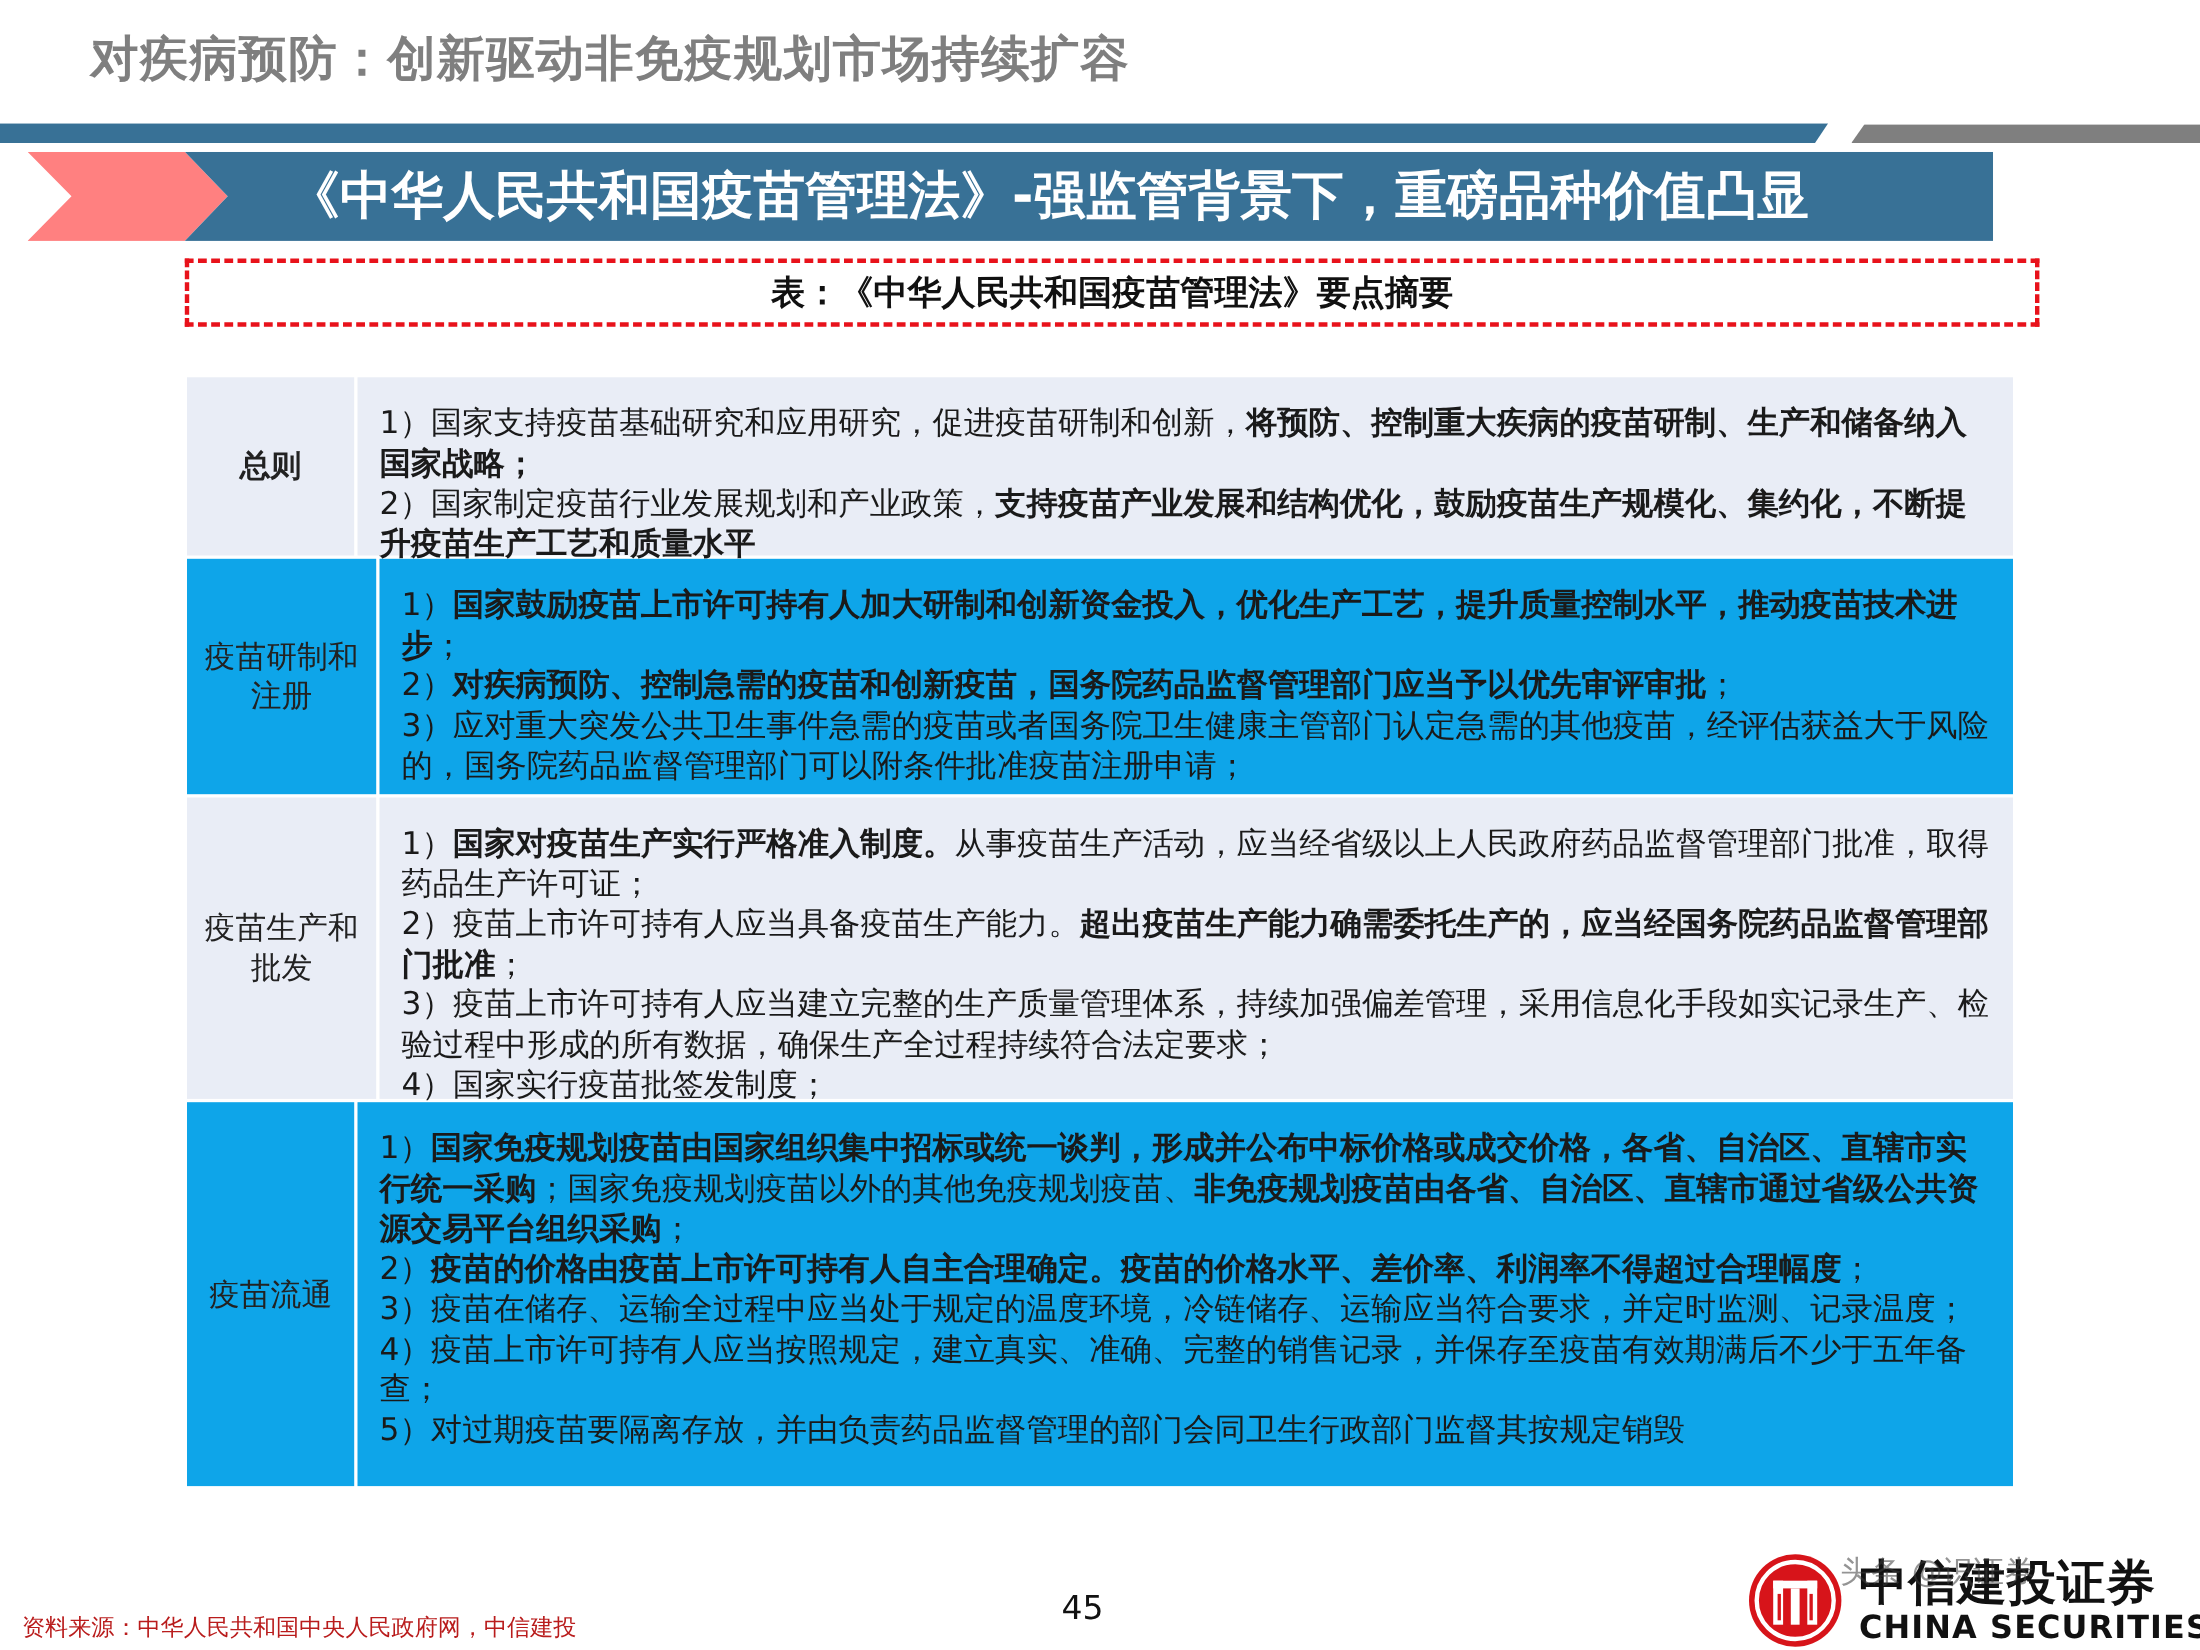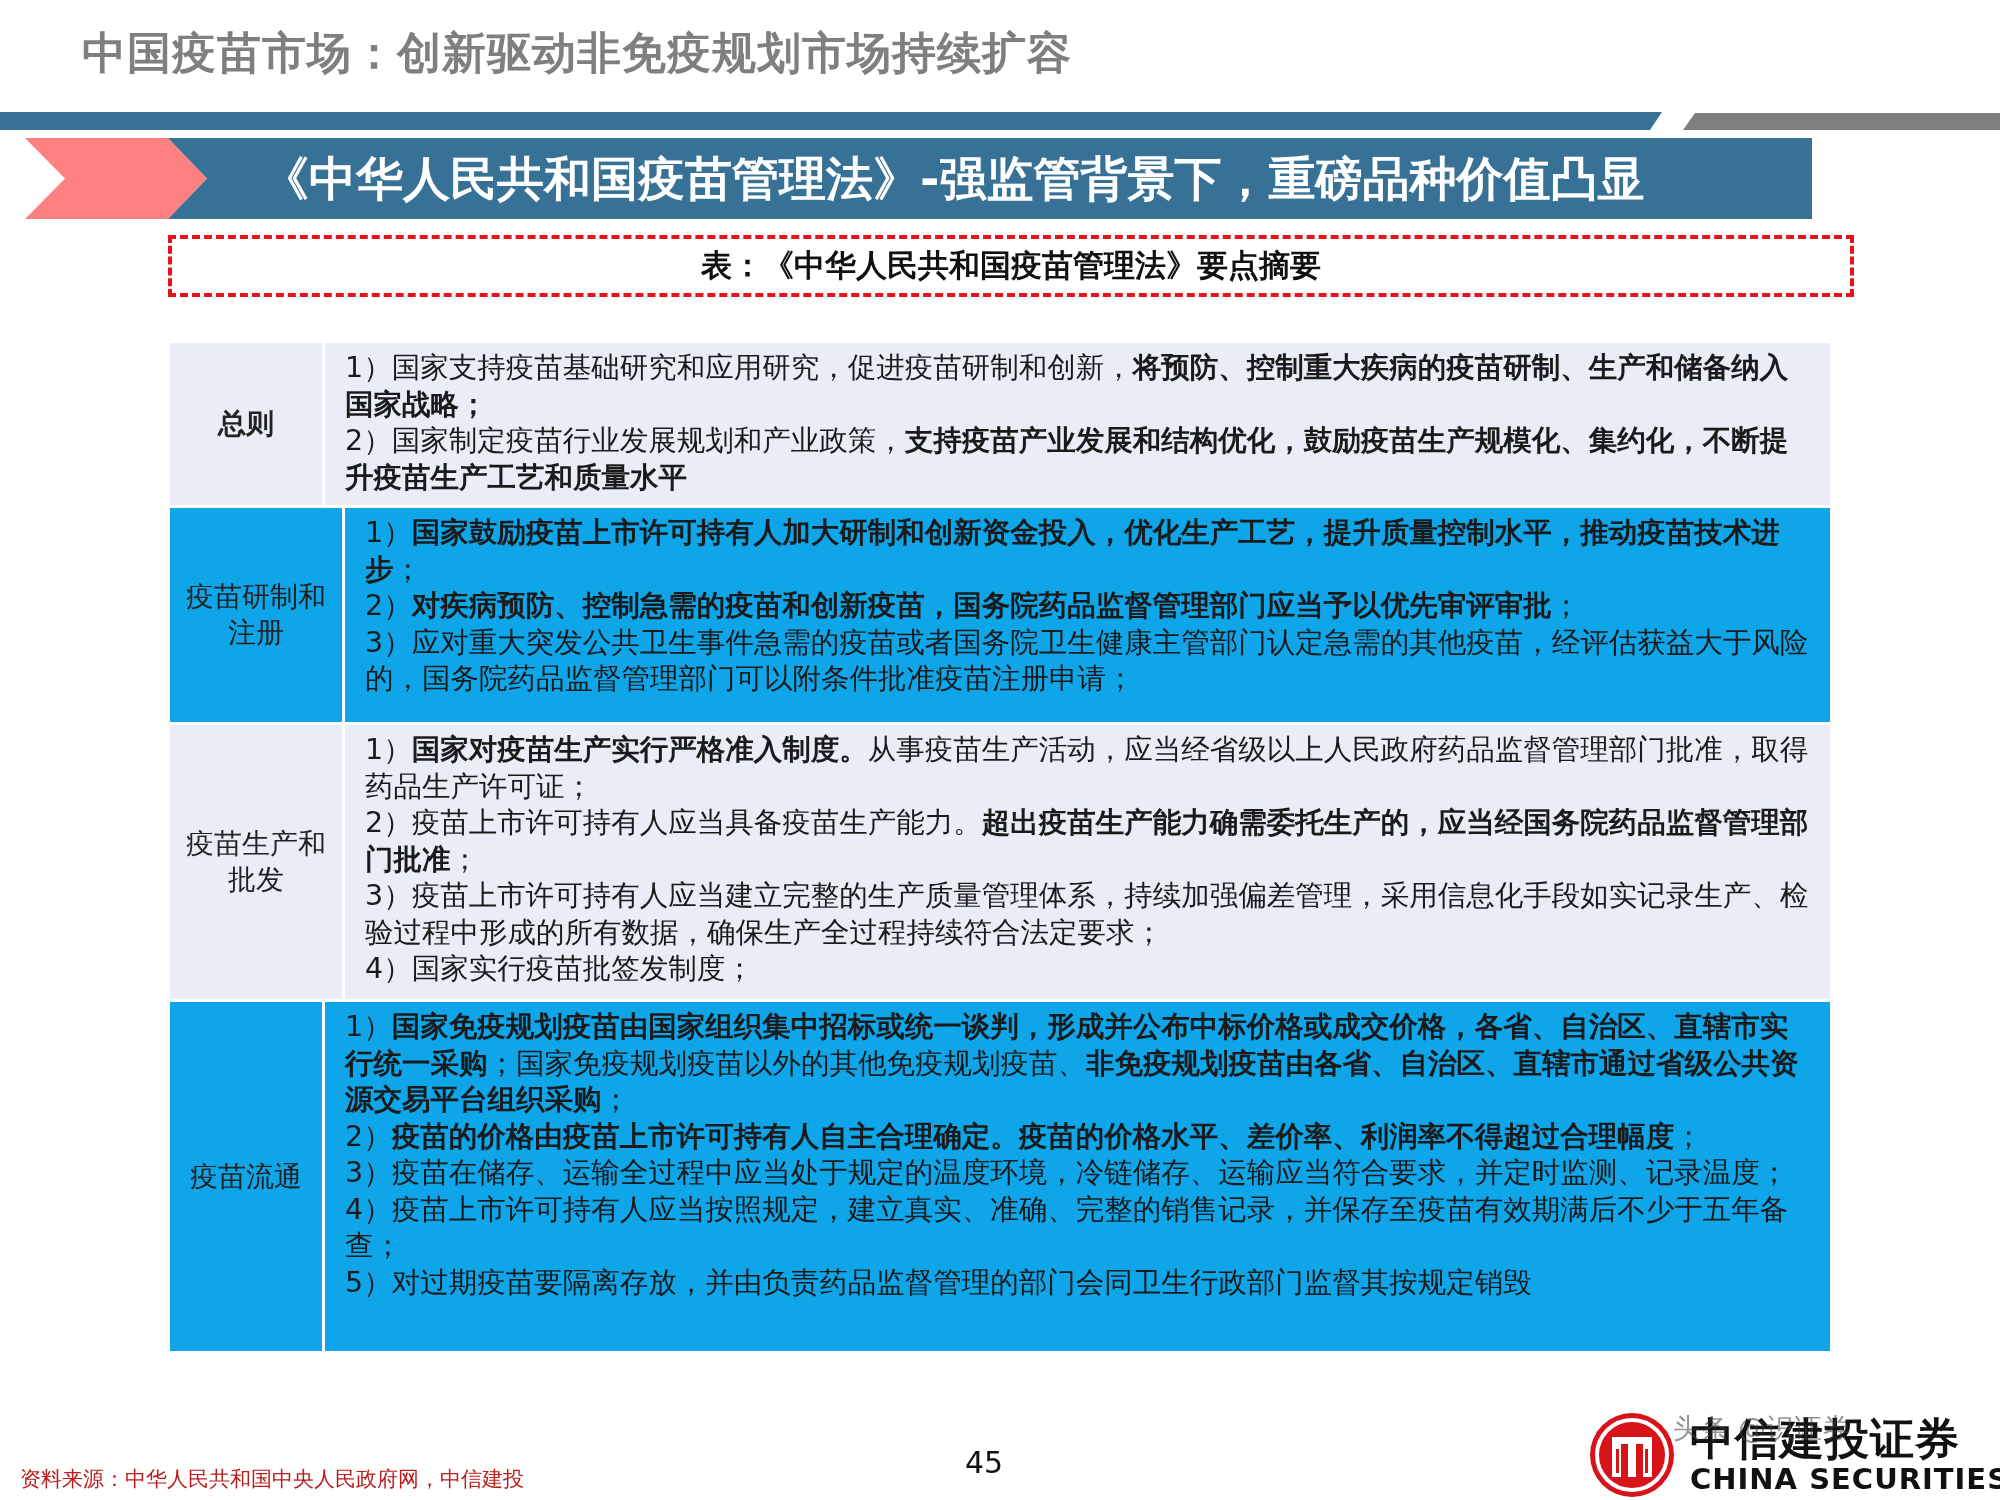--- a/index.html
+++ b/index.html
@@ -16,37 +16,37 @@
                  clip-path:polygon(0 0,100% 0,100% 100%,0 100%,39px 50%); }
   .banner-text { position:absolute; left:262px; top:138px; height:81px; line-height:81px; font-size:47px; font-weight:bold; color:#ffffff; white-space:nowrap; }
   .dashed-box { position:absolute; left:168px; top:235px; width:1678px; height:54px; border:4px dashed #e8121b; box-sizing:content-box; }
   .dashed-label { position:absolute; left:0; right:0; top:0; height:54px; line-height:54px; text-align:center; font-size:31px; font-weight:bold; color:#111;font-family:Liberation Serif, serif; }
   .table { position:absolute; left:170px; top:343px; width:1660px; }
   .row { display:flex; margin-bottom:3px; }
   .row.r0 { height:162px; } .row.r1 { height:214px; } .row.r2 { height:274px; } .row.r3 { height:349px; }
   .cell-label { width:152px; margin-right:3px; display:flex; align-items:center; justify-content:center; text-align:center;
                 font-size:28px; line-height:36px; color:#222; }
   .cell-label.bold { font-weight:bold; }
-  .cell-body { flex:1; padding:7px 14px 0 20px; font-size:28.5px; line-height:36.5px; color:#1a1a1a; }
+  .cell-body { flex:1; padding:24px 14px 0 20px; font-size:28.5px; line-height:36.5px; color:#1a1a1a; }
   .light { background:#e9edf6; }
   .dark  { background:#0ea5e9; }
   .line b { font-weight:bold; }
   .footer-source { position:absolute; left:20px; top:1465px; font-size:21px; color:#b91c1c; white-space:nowrap; }
   .page-num { position:absolute; left:965px; top:1445px; font-size:30px; color:#111; }
   .logo { position:absolute; left:1590px; top:1410px; width:410px; height:90px; }
   .logo-circle { position:absolute; left:0; top:3px; width:84px; height:84px; border-radius:50%; background:#d7141a; }
   .logo-circle svg { position:absolute; left:0; top:0; }
   .logo-cn { position:absolute; left:100px; top:0px; font-size:44px; font-weight:bold; color:#111; letter-spacing:1px; white-space:nowrap; }
   .logo-wm { position:absolute; left:83px; top:0px; font-size:28px; color:rgba(60,60,60,0.55); white-space:nowrap; }
   .logo-en { position:absolute; left:100px; top:52px; font-size:29px; font-weight:bold; color:#111; letter-spacing:1px; white-space:nowrap; }
 </style>
 </head>
 <body>
 
-<div class="page-title">中国疫苗市场：创新驱动非免疫规划市场持续扩容</div>
+<div class="page-title">对疾病预防：创新驱动非免疫规划市场持续扩容</div>
 <div class="band-blue"></div>
 <div class="band-gray"></div>
 
 <div class="banner-pink"></div>
 <div class="banner-blue"></div>
 <div class="banner-text">《中华人民共和国疫苗管理法》-强监管背景下，重磅品种价值凸显</div>
 
 <div class="dashed-box">
   <div class="dashed-label">表：《中华人民共和国疫苗管理法》要点摘要</div>
 </div>

